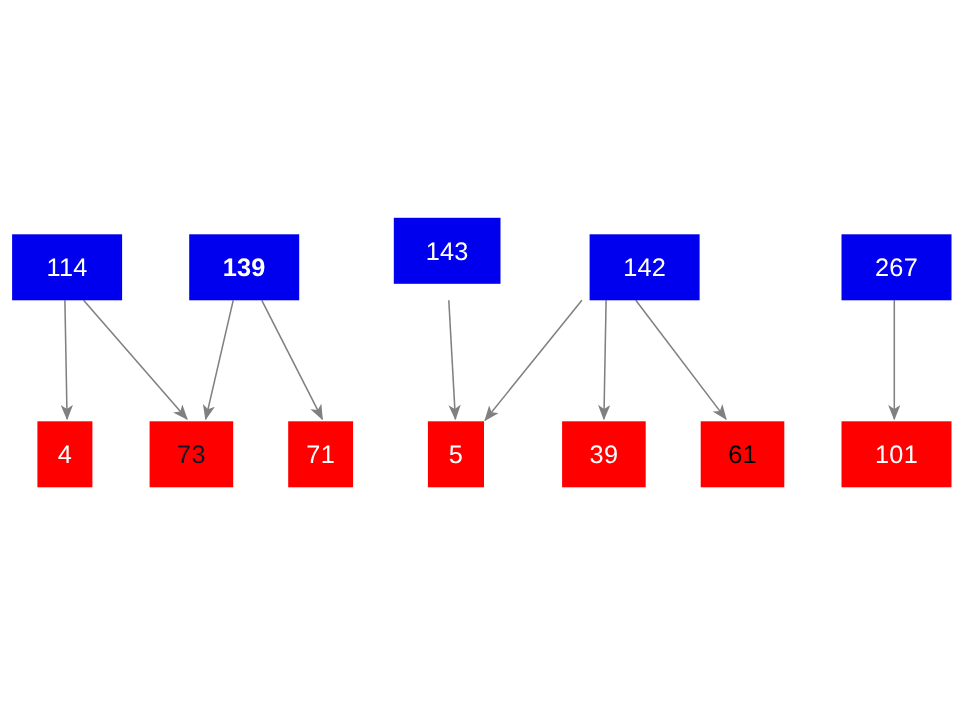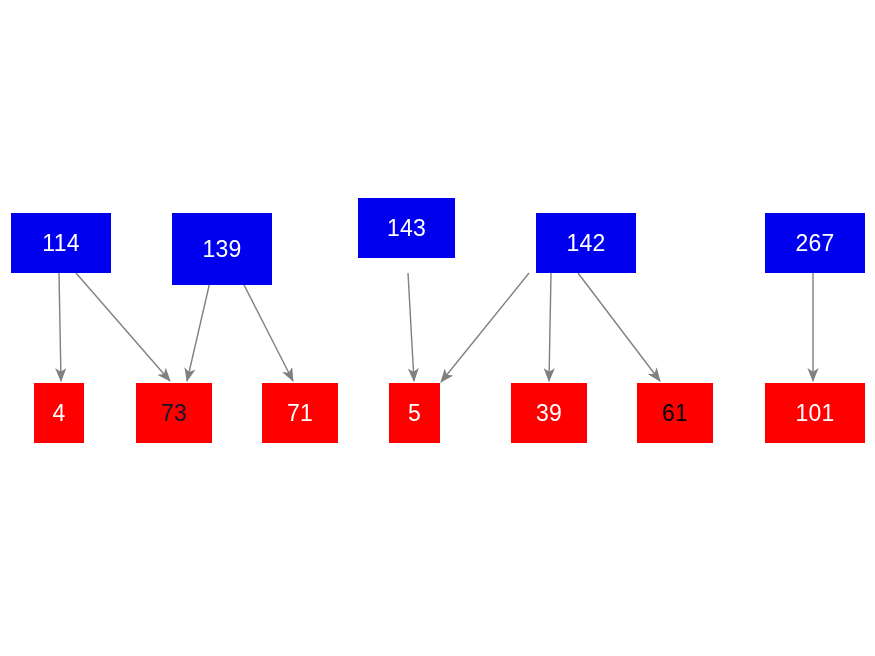--- a/index.html
+++ b/index.html
@@ -61,39 +61,39 @@
         <line x1="551" y1="273" x2="549" y2="381" stroke="#808080" stroke-width="1.4" marker-end="url(#arrowhead)"></line>
         <line x1="578" y1="273" x2="660" y2="381" stroke="#808080" stroke-width="1.4" marker-end="url(#arrowhead)"></line>
         <line x1="813" y1="273" x2="813" y2="381" stroke="#808080" stroke-width="1.4" marker-end="url(#arrowhead)"></line>
       </g>
   </svg>
 
   <div id="nodes-group">
       <div class="node" style="left: 11px; top: 213px; width: 100px; height: 60px; background: rgb(0, 0, 238); color: rgb(255, 255, 255);">
         <span>114</span>
       </div>
-      <div class="node" style="left: 172px; top: 213px; width: 100px; height: 72px; background: rgb(0, 0, 238); color: rgb(255, 255, 255);">
+      <div class="node" style="left: 172px; top: 213px; width: 100px; height: 60px; background: rgb(0, 0, 238); color: rgb(255, 255, 255); font-weight: bold;">
         <span>139</span>
       </div>
       <div class="node" style="left: 358px; top: 198px; width: 97px; height: 60px; background: rgb(0, 0, 238); color: rgb(255, 255, 255); text-align: right;">
         <span>143</span>
       </div>
       <div class="node" style="left: 508px; top: 213px; width: 100px; height: 60px; background: rgb(0, 0, 238); color: rgb(255, 255, 255); margin-left: 28px;">
         <span>142</span>
       </div>
       <div class="node" style="left: 765px; top: 213px; width: 100px; height: 60px; background: rgb(0, 0, 238); color: rgb(255, 255, 255);">
         <span>267</span>
       </div>
       <div class="node" style="left: 34px; top: 383px; width: 50px; height: 60px; background: rgb(254, 0, 0); color: rgb(255, 255, 255);">
         <span>4</span>
       </div>
       <div class="node" style="left: 136px; top: 383px; width: 76px; height: 60px; background: rgb(254, 0, 0); color: #0f172a;">
         <span>73</span>
       </div>
-      <div class="node" style="left: 262px; top: 383px; width: 76px; height: 60px; background: rgb(254, 0, 0); color: rgb(255, 255, 255);">
+      <div class="node" style="left: 262px; top: 383px; width: 59px; height: 60px; background: rgb(254, 0, 0); color: rgb(255, 255, 255);">
         <span>71</span>
       </div>
       <div class="node" style="left: 389px; top: 383px; width: 51px; height: 60px; background: rgb(254, 0, 0); color: rgb(255, 255, 255);">
         <span>5</span>
       </div>
       <div class="node" style="left: 511px; top: 383px; width: 76px; height: 60px; background: rgb(254, 0, 0); color: rgb(255, 255, 255);">
         <span>39</span>
       </div>
       <div class="node" style="left: 637px; top: 383px; width: 76px; height: 60px; background: rgb(254, 0, 0); color: #000000;">
         <span>61</span>

